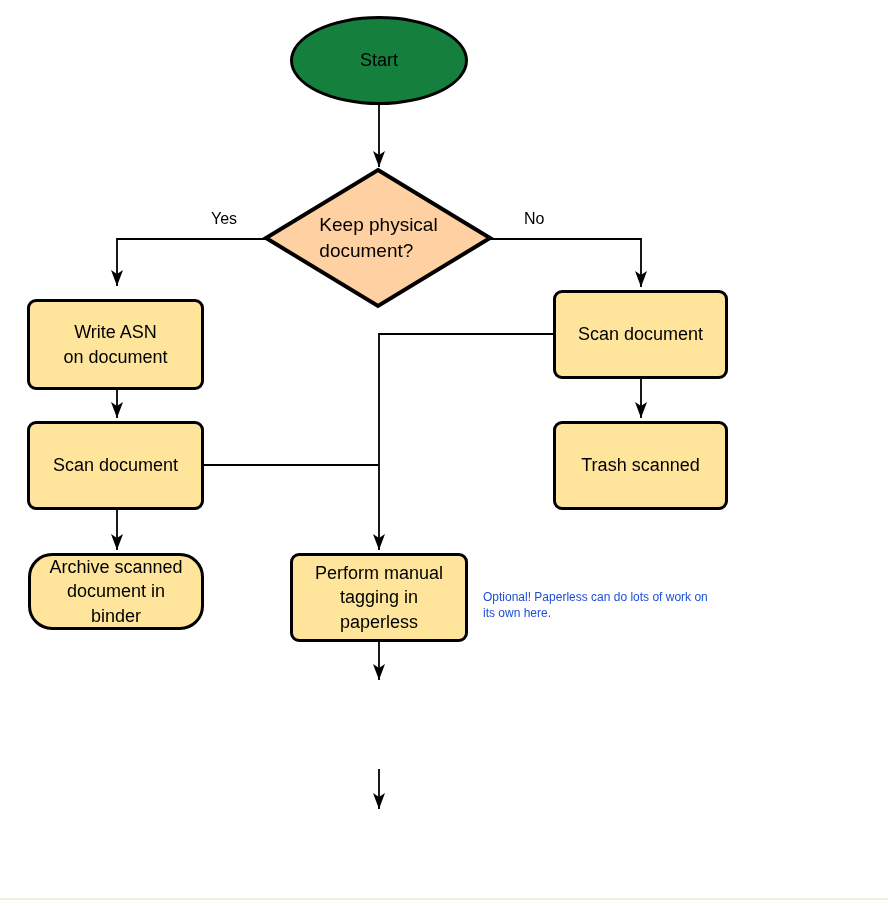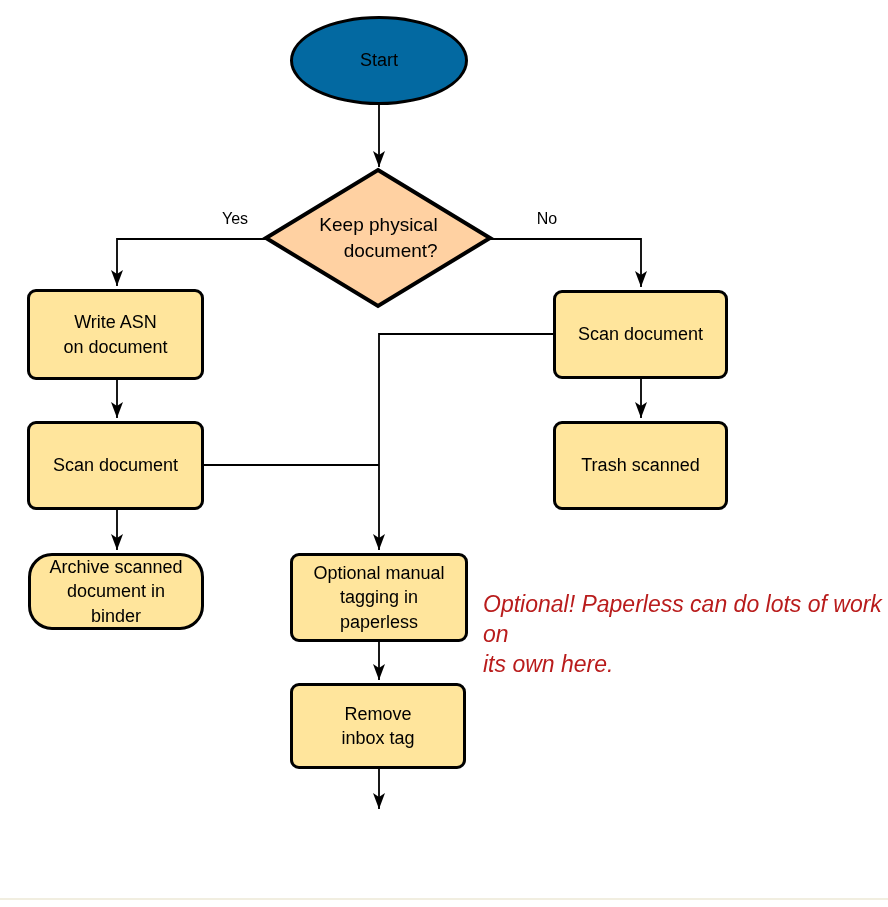--- a/index.html
+++ b/index.html
@@ -35,65 +35,64 @@
     color: #000000;
     font-size: 18px;
     line-height: 1.35;
   }
   .process {
     background: #ffe59c;
     border: 3px solid #000000;
     border-radius: 9px;
   }
   .terminator {
-    background: #0369a1;
+    background: #15803d;
     border: 3.5px solid #000000;
     border-radius: 50%;
   }
   .decision-label {
     position: absolute;
     z-index: 1;
     display: flex;
     align-items: center;
     justify-content: center;
-    text-align: right;
+    text-align: left;
     white-space: pre-line;
     color: #000000;
     font-size: 19px;
     line-height: 1.35;
   }
   .edge-label {
     position: absolute;
     z-index: 1;
-    text-align: center;
+    text-align: left;
     color: #000000;
     font-size: 16px;
   }
   .note {
     position: absolute;
     z-index: 1;
-    color: #b91c1c;
-    font-size: 23px;
-    font-style: italic;
+    color: #1d4ed8;
+    font-size: 12px;
     line-height: 1.3;
     white-space: pre-line;
   }
   .bottom-rule {
     position: absolute;
     left: 0;
     top: 898px;
     width: 888px;
     height: 2px;
     background: #f1eee0;
     z-index: 0;
   }
 
   
   #node-start        { left: 290px; top: 16px;  width: 178px; height: 89px; }
-  #node-write-asn    { left: 27px;  top: 289px; width: 177px; height: 91px; }
+  #node-write-asn    { left: 27px;  top: 299px; width: 177px; height: 91px; }
   #node-scan-left    { left: 27px;  top: 421px; width: 177px; height: 89px; }
   #node-archive      { left: 28px;  top: 553px; width: 176px; height: 77px; border-radius: 24px; }
   #node-scan-right   { left: 553px; top: 290px; width: 175px; height: 89px; }
   #node-trash        { left: 553px; top: 421px; width: 175px; height: 89px; }
   #node-tagging      { left: 290px; top: 553px; width: 178px; height: 89px; }
   #node-remove-inbox { left: 290px; top: 683px; width: 176px; height: 86px; }
   #node-end          { left: 289px; top: 812px; width: 178px; height: 81px; }
   #label-decision    { left: 276px; top: 172px; width: 205px; height: 132px; }
   #label-yes         { left: 211px; top: 210px; width: 48px; }
   #label-no          { left: 524px; top: 210px; width: 46px; }
@@ -136,26 +135,24 @@
   <div class="node process" id="node-scan-left">Scan document</div>
 
   <div class="node process" id="node-archive">Archive scanned
 document in
 binder</div>
 
   <div class="node process" id="node-scan-right">Scan document</div>
 
   <div class="node process" id="node-trash">Trash scanned</div>
 
-  <div class="node process" id="node-tagging">Optional manual
+  <div class="node process" id="node-tagging">Perform manual
 tagging in
 paperless</div>
 
-  <div class="node process" id="node-remove-inbox">Remove
-inbox tag</div>
 
 
   <div class="edge-label" id="label-yes">Yes</div>
 
   <div class="edge-label" id="label-no">No</div>
 
   <div class="note" id="note-optional">Optional! Paperless can do lots of work on
 its own here.</div>
 
   <div class="bottom-rule"></div>

